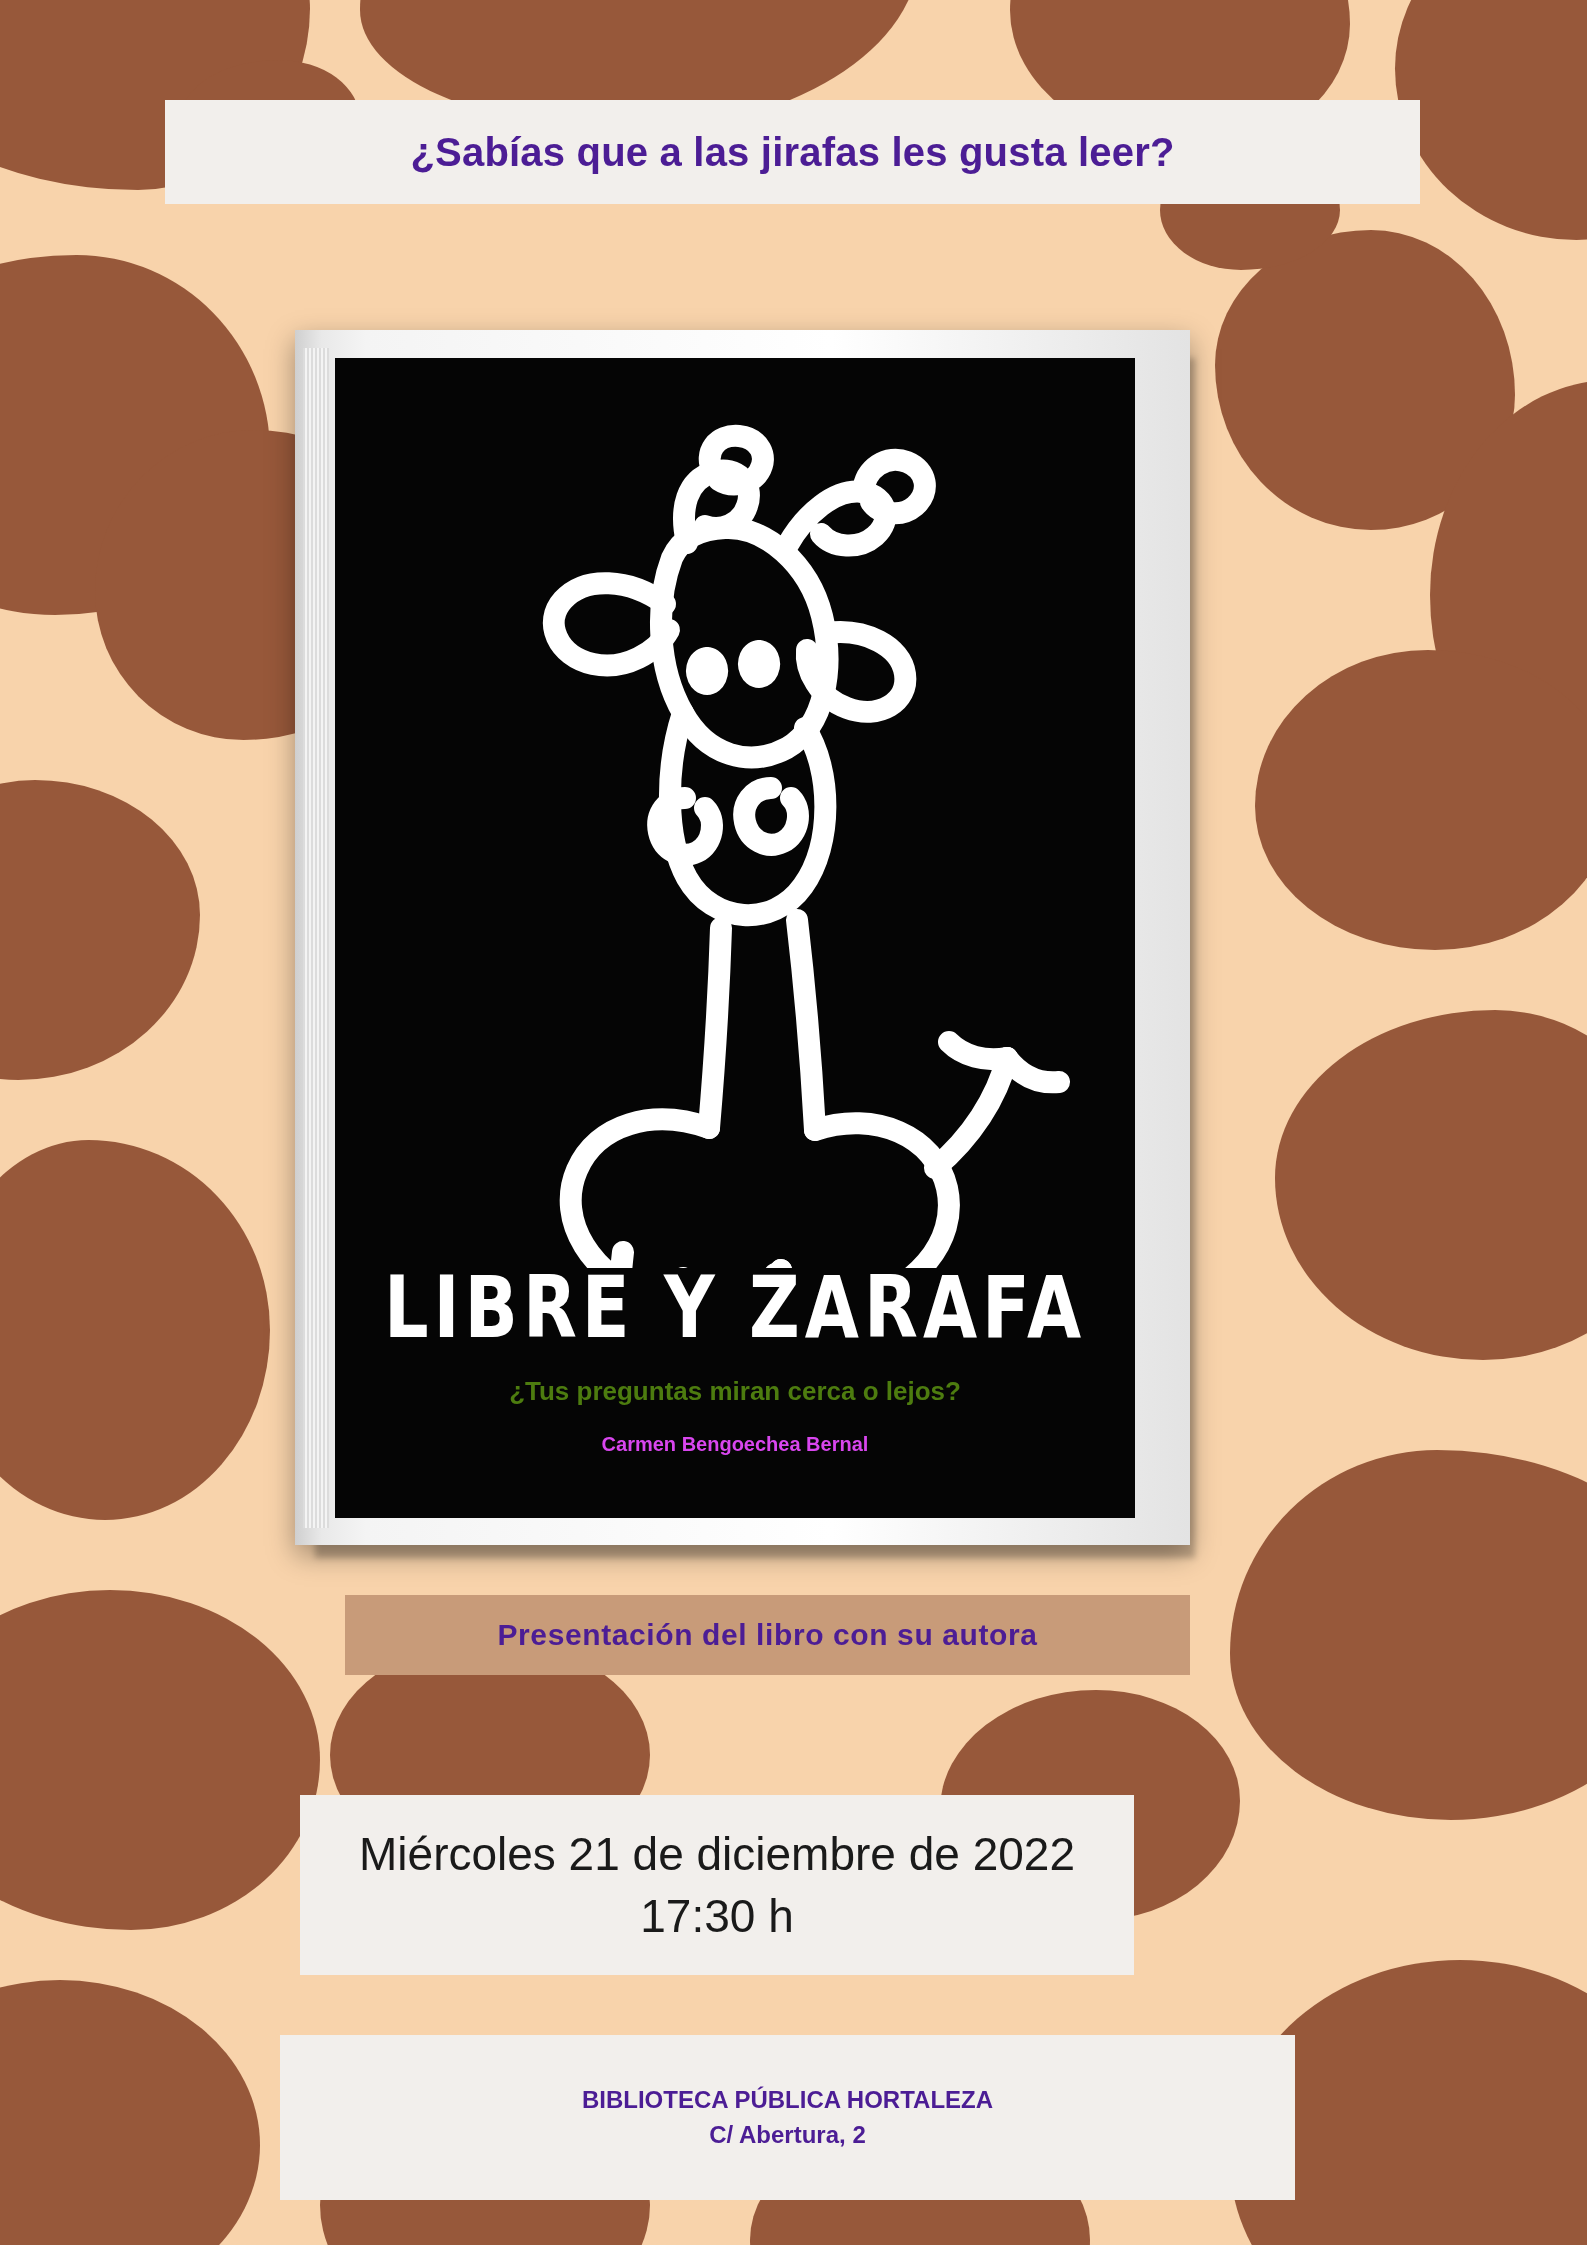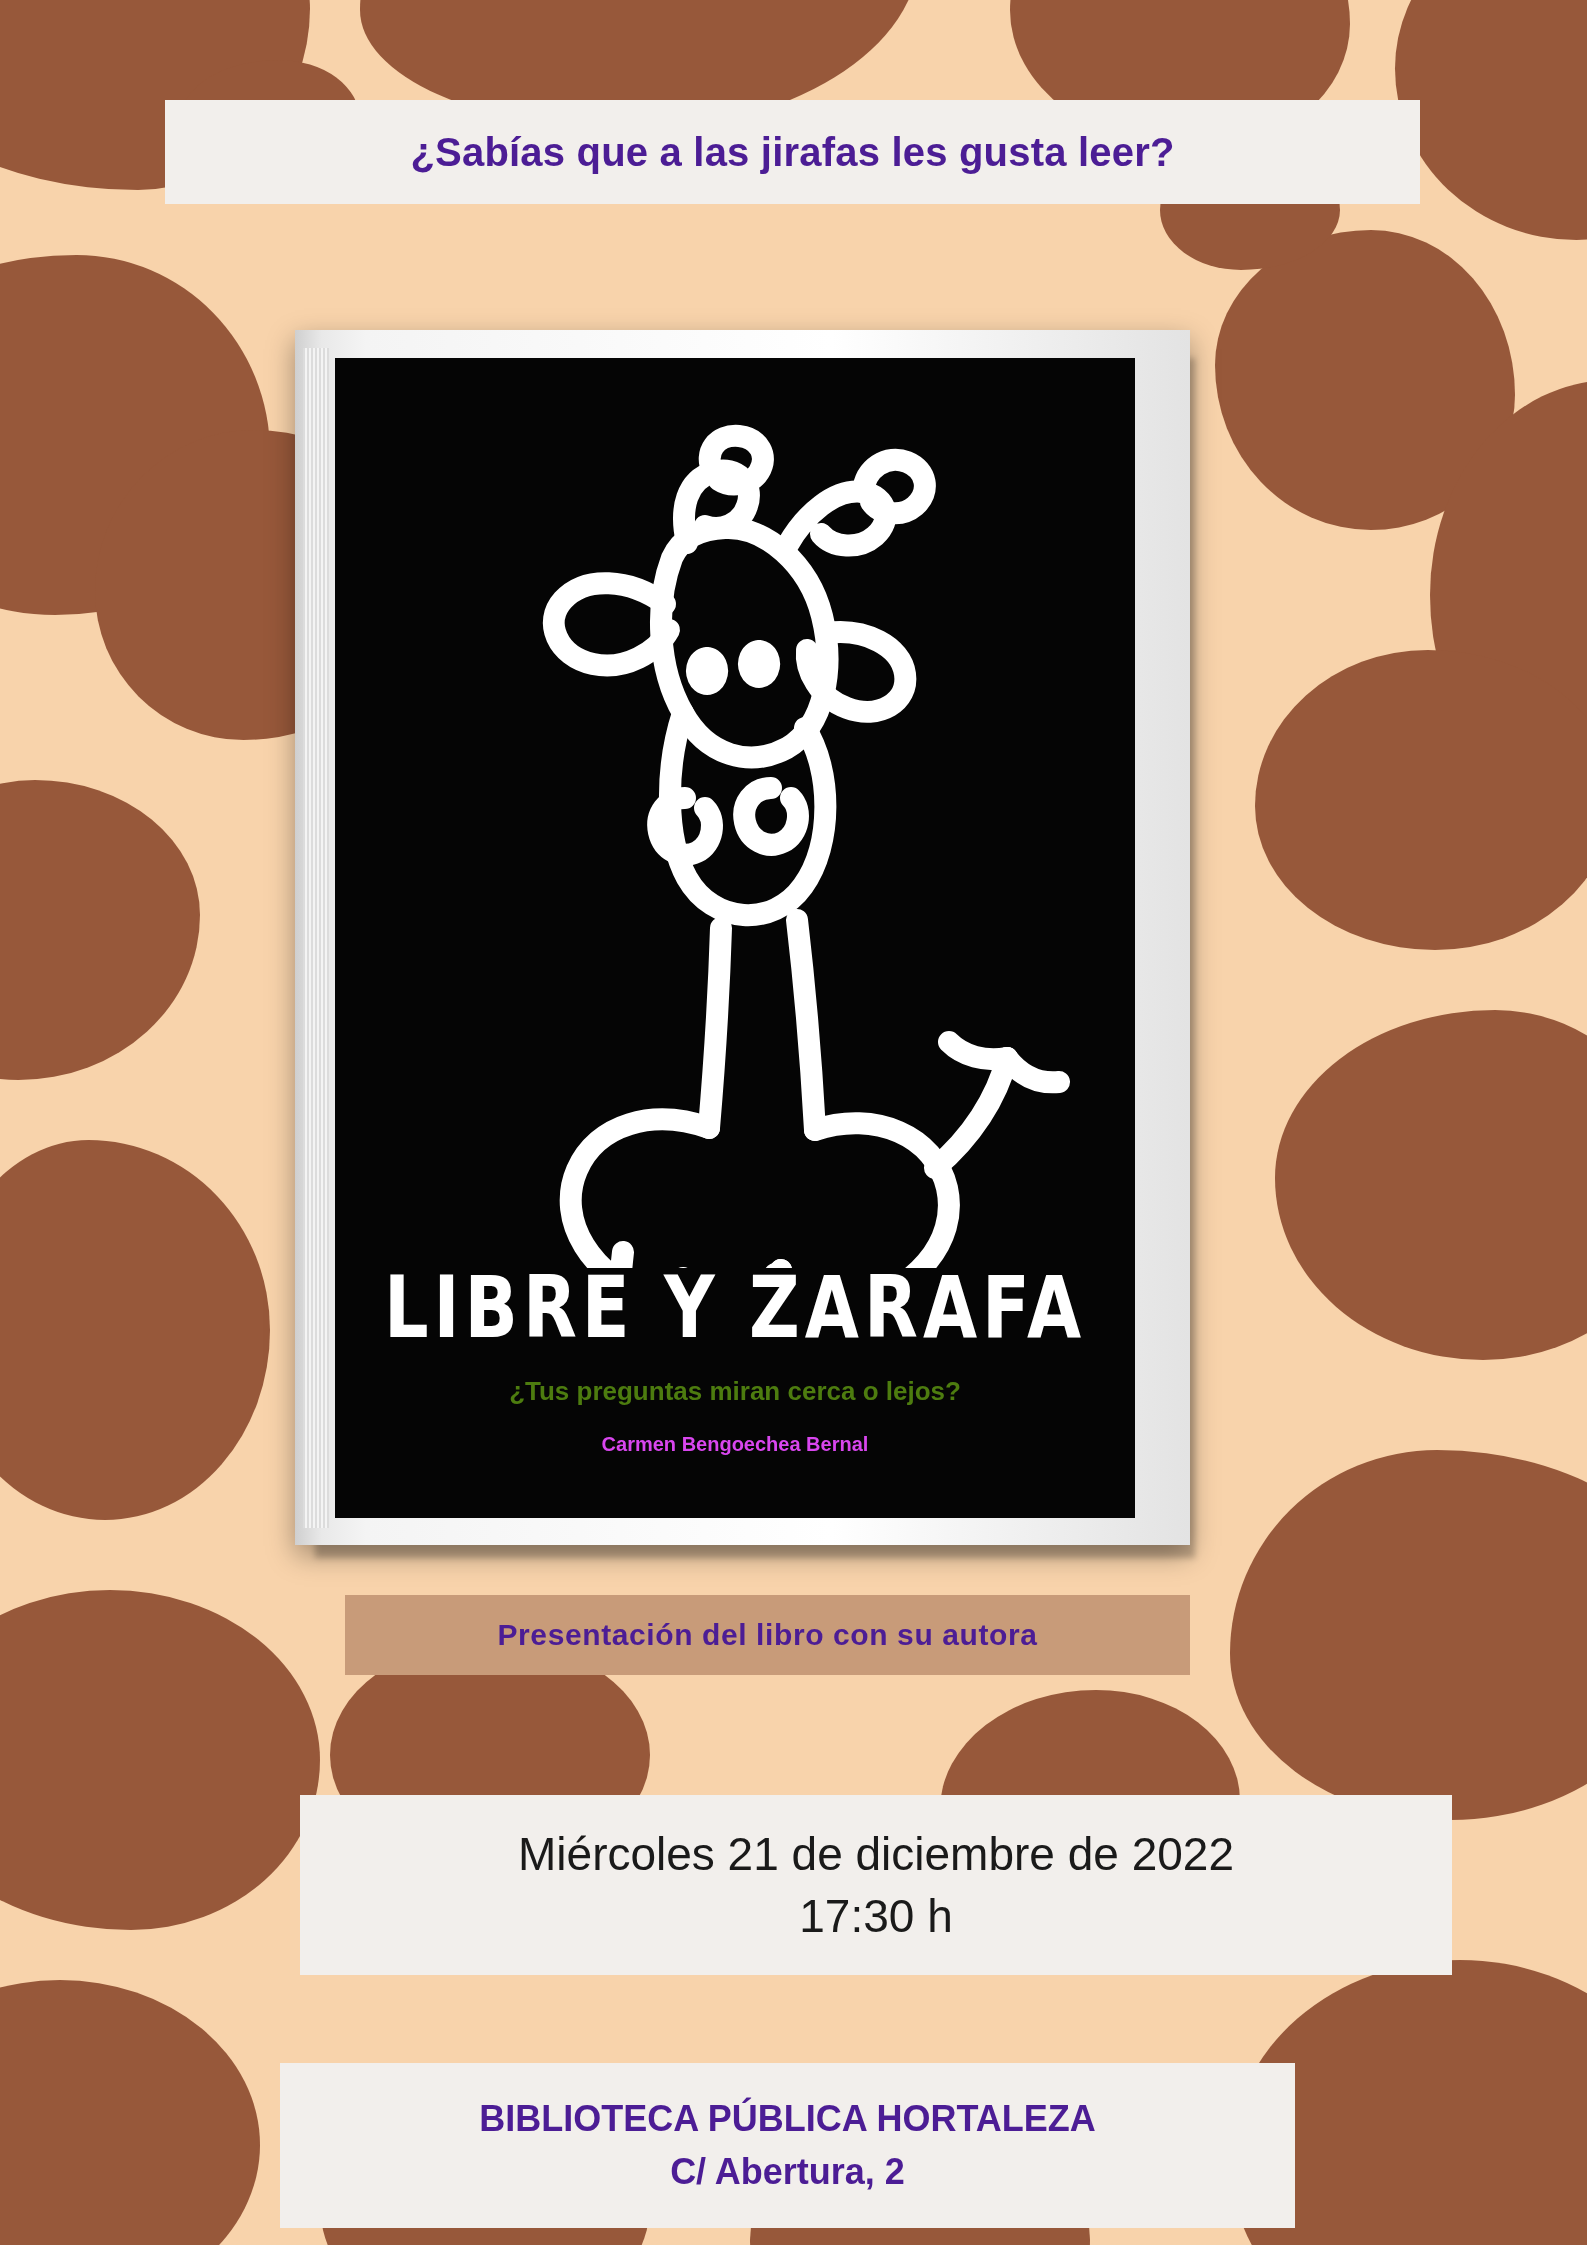--- a/index.html
+++ b/index.html
@@ -56,36 +56,35 @@
     height: 80px;
     background: #c89b79;
     color: #4c1d95;
     font-size: 30px;
     font-weight: bold;
     letter-spacing: .6px;
   }
   #band-date {
     left: 300px;
     top: 1795px;
-    width: 1152px;
+    width: 834px;
     height: 180px;
     font-size: 46px;
     font-weight: normal;
     line-height: 1.35;
     color: #1a1a1a;
   }
   #band-venue {
     left: 280px;
     top: 2035px;
     width: 1015px;
     height: 165px;
-    font-size: 36px;
+    font-size: 24px;
     font-weight: bold;
     line-height: 1.45;
-    margin-top: 28px;
   }
   .band .line2 { display: block; }
 
   
   .book {
     position: absolute;
     left: 295px;
     top: 330px;
     width: 856px;
     height: 1230px;

